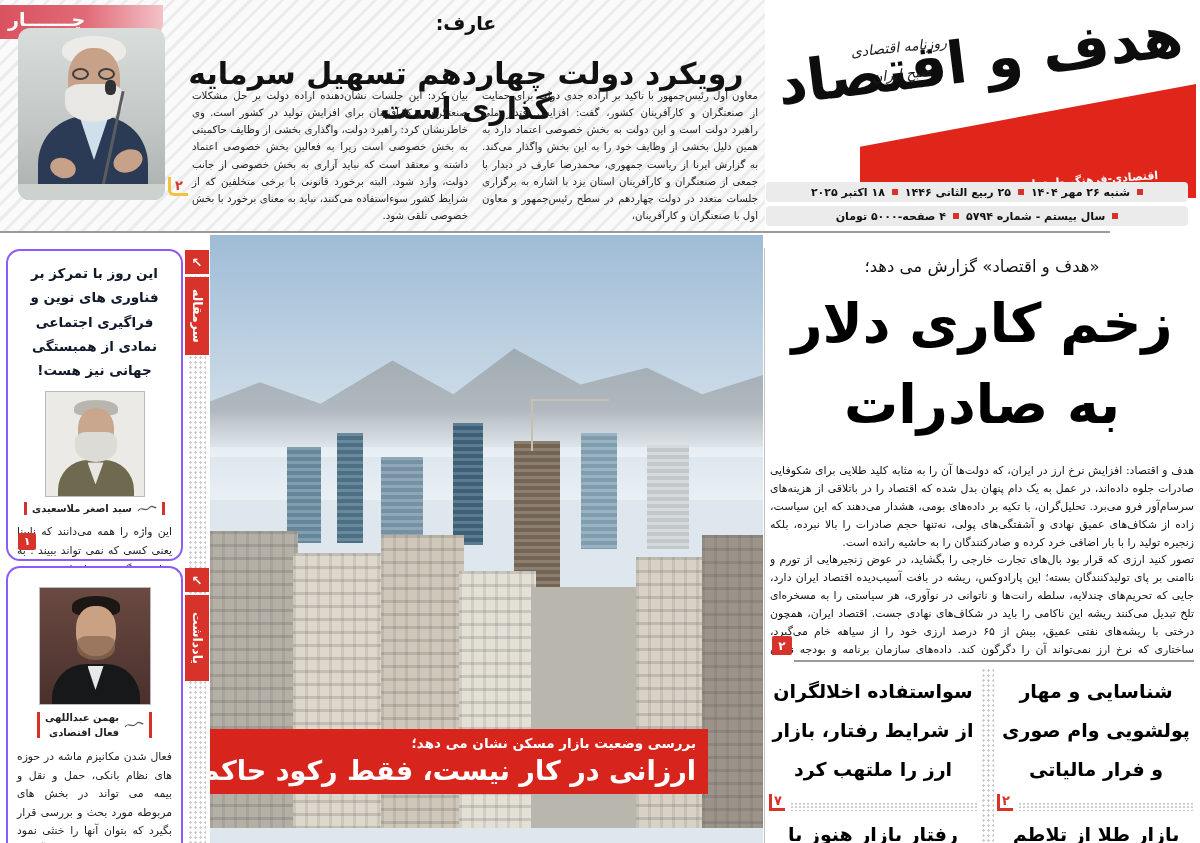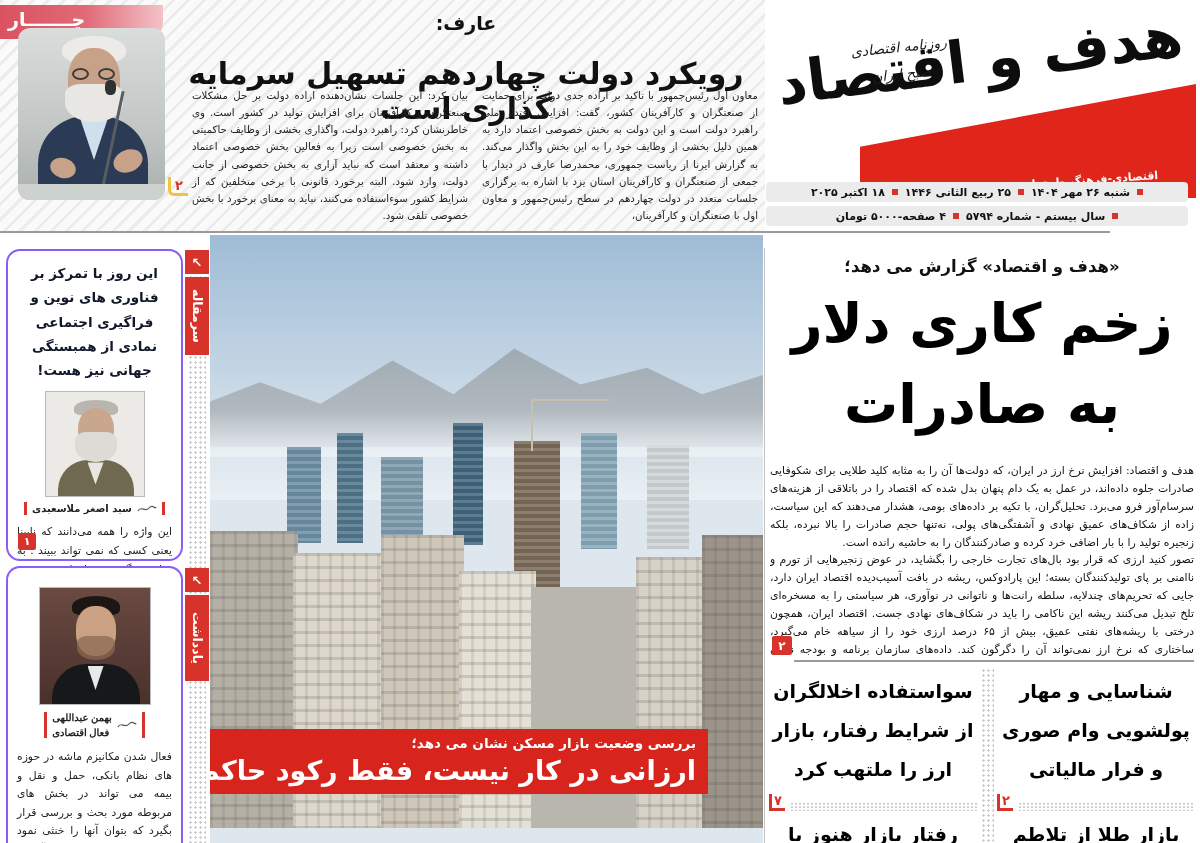--- a/index.html
+++ b/index.html
@@ -58,21 +58,21 @@
   .side-box { position:absolute; left:6px; width:177px; border:2px solid #8b5cf6; border-radius:14px; padding:10px 9px; background:#fff; }
   .ed-box { top:249px; height:312px; }
   .note-box { top:566px; height:290px; border-bottom:none; border-radius:14px 14px 0 0; }
   .side-title { font-size:13.5px; font-weight:bold; text-align:center; line-height:1.8; color:#10182a; }
   .side-photo { position:relative; margin:9px auto 5px; border:1px solid #b9b9b9; overflow:hidden; }
   .ed-photo { width:100px; height:106px; background:#eceae6; }
   .note-photo { width:112px; height:118px; background:linear-gradient(180deg,#6a4a42,#4a302c); }
   .author-row { display:flex; align-items:center; justify-content:center; gap:5px; font-size:10px; font-weight:bold; color:#222; margin-top:2px; }
   .red-bar { width:3px; height:13px; background:#d7332b; flex:0 0 auto; }
   .red-bar.tall { height:26px; }
-  .author-stack { text-align:left; line-height:1.5;font-family:Liberation Serif, serif; }
+  .author-stack { text-align:right; line-height:1.5; }
   .side-body { font-size:10.8px; line-height:1.72; text-align:justify; color:#222; margin-top:8px; }
   .ref-square { position:absolute; left:10px; bottom:9px; width:18px; height:17px; background:#d7332b; color:#fff;
                 display:flex; align-items:center; justify-content:center; font-size:11px; font-weight:bold; border-radius:2px; }
   
   .q-face { position:absolute; left:32px; top:16px; width:36px; height:44px; background:#c9a78e; border-radius:46%; }
   .q-hair { position:absolute; left:28px; top:8px; width:44px; height:16px; background:#b9b6b0; border-radius:50% 50% 30% 30%; }
   .q-beard { position:absolute; left:29px; top:40px; width:42px; height:30px; background:#dddbd5; border-radius:30% 30% 55% 55%; }
   .q-suit { position:absolute; left:12px; top:68px; width:76px; height:38px; background:#6f6a4f; border-radius:30px 30px 0 0; }
   .q-shirt { position:absolute; left:42px; top:70px; width:16px; height:22px; background:#e8e6e0; clip-path:polygon(0 0,100% 0,50% 100%); }
   
@@ -118,21 +118,21 @@
   .b6 { left:77%;  top:322px; width:13%; height:271px; background-color:#d8d2c6; }
   .b7 { left:89%;  top:300px; width:11%; height:293px; background-color:#9c948a; }
   .photo-banner { position:absolute; left:0; top:494px; width:498px; background:#d7241c; color:#fff; padding:6px 12px 8px; }
   .pb-kicker { font-size:13.5px; font-weight:bold; text-align:right; margin-bottom:4px; }
   .pb-title { font-size:27px; font-weight:bold; text-align:right; letter-spacing:-.5px; white-space:nowrap; }
   .photo-ref { position:absolute; left:6px; bottom:3px; width:22px; height:19px; background:#181818; color:#ff372b;
                border-left:3px solid #fff; display:flex; align-items:center; justify-content:center; font-size:13px; font-weight:bold; }
 
   
   .v-divider { position:absolute; left:764px; top:248px; width:1px; height:595px; background:#c2c2c2; }
-  .main-kicker { position:absolute; left:770px; top:257px; width:424px; text-align:center; font-size:16.5px; font-weight:bold; }
+  .main-kicker { position:absolute; left:770px; top:257px; width:424px; text-align:center; font-size:16.5px; font-weight:normal; }
   .main-title { position:absolute; left:768px; top:283px; width:428px; text-align:center; font-weight:bold; color:#000; line-height:1.5; }
   .mt { font-size:54px; letter-spacing:-2px; }
   .main-body { position:absolute; left:770px; top:462px; width:424px; height:196px; overflow:hidden;
                font-size:10.9px; line-height:1.64; text-align:justify; color:#111; }
   .main-ref { position:absolute; left:772px; top:636px; width:20px; height:19px; background:#d7332b; color:#fff; border-radius:2px;
               display:flex; align-items:center; justify-content:center; font-size:12px; font-weight:bold; }
   .h-rule { position:absolute; left:794px; top:660px; width:400px; height:2px; background:#9a9a9a; }
 
   .bh-vdot { position:absolute; left:981px; top:668px; width:13px; height:175px;
              background-image:radial-gradient(#cccccc 1px, transparent 1.3px); background-size:5px 5px; }

